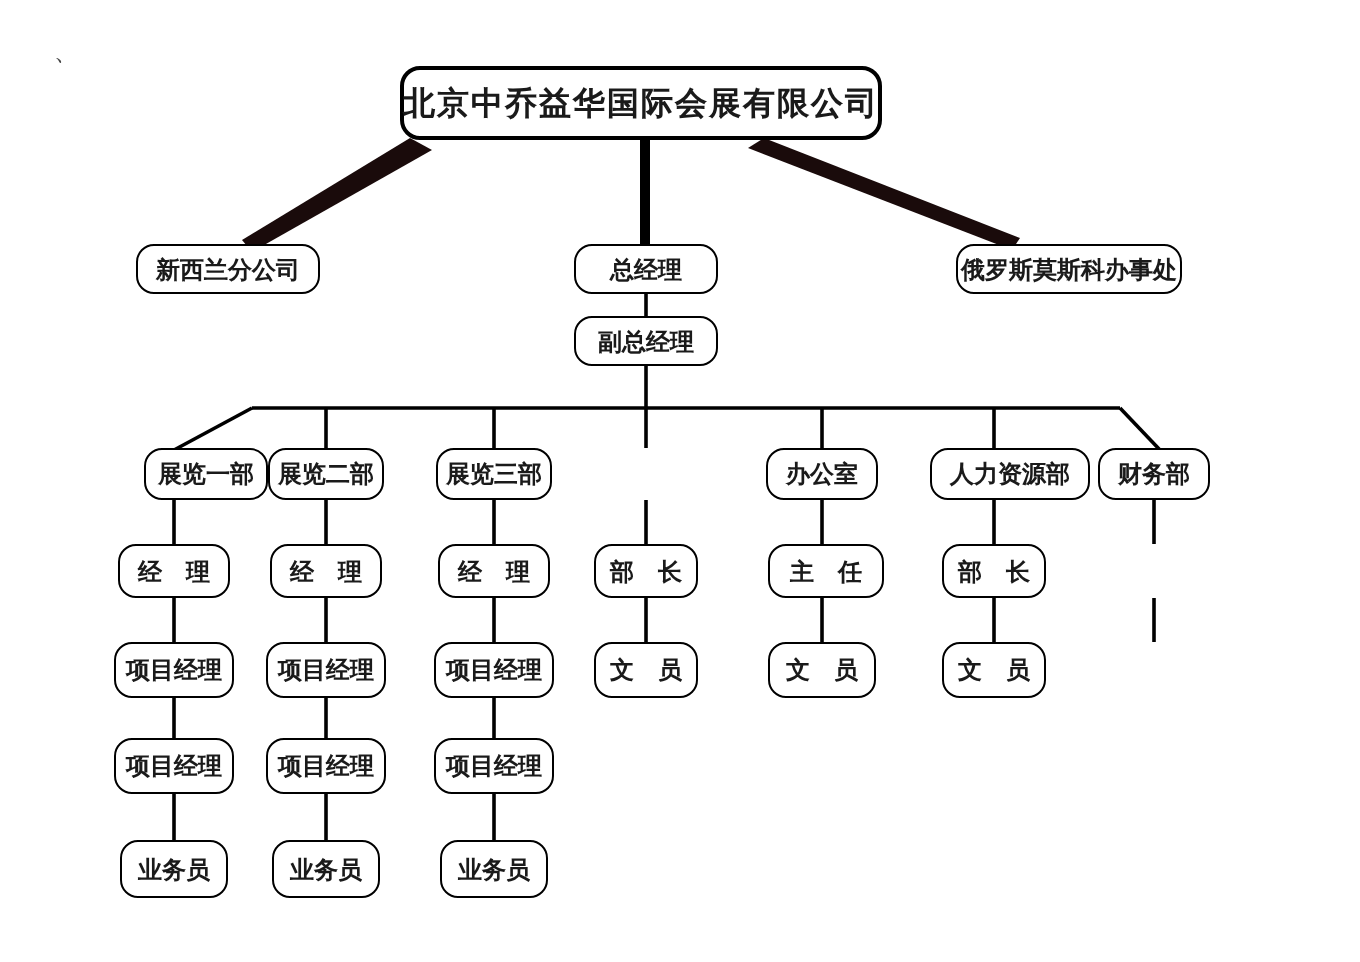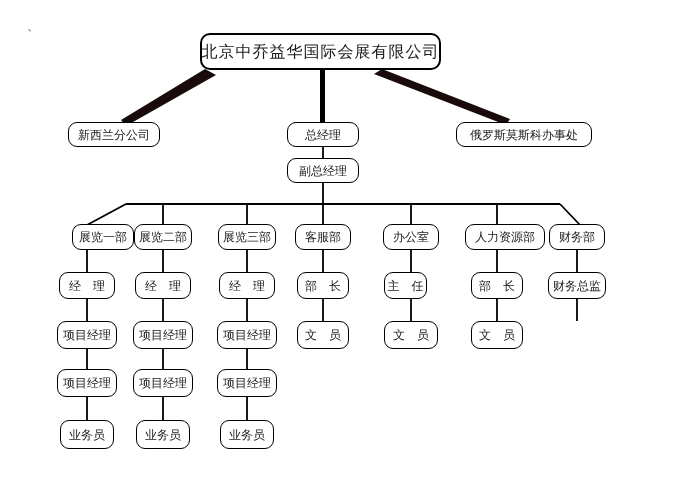--- a/index.html
+++ b/index.html
@@ -14,20 +14,21 @@
   .lines{position:absolute;left:0;top:0;width:680px;height:481px;}
   .node{
     position:absolute;
     box-sizing:border-box;
     background:#ffffff;
     border:1.6px solid #000;
     border-radius:9px;
     display:flex;align-items:center;justify-content:center;
     font-size:12px;line-height:1;
     white-space:nowrap;
+    font-weight:bold;
   }
   .node--title{
     border-width:2px;
     border-radius:10px;
     font-size:16px;
     letter-spacing:1px;
   }
   .stray{
     position:absolute;left:27px;top:18px;
     font-size:12px;color:#444;
@@ -85,39 +86,37 @@
       <line x1="87" y1="397" x2="87" y2="420"></line>
       <line x1="163" y1="397" x2="163" y2="420"></line>
       <line x1="247" y1="397" x2="247" y2="420"></line>
     </g>
   </svg>
 
   <div class="node node--title" style="left:200px;top:33px;width:241px;height:37px">北京中乔益华国际会展有限公司</div>
 
   <div class="node" style="left:68px;top:122px;width:92px;height:25px">新西兰分公司</div>
   <div class="node" style="left:287px;top:122px;width:72px;height:25px">总经理</div>
-  <div class="node" style="left:456px;top:122px;width:136px;height:25px">俄罗斯莫斯科办事处</div>
+  <div class="node" style="left:478px;top:122px;width:113px;height:25px">俄罗斯莫斯科办事处</div>
 
   <div class="node" style="left:287px;top:158px;width:72px;height:25px">副总经理</div>
 
   <div class="node" style="left:72px;top:224px;width:62px;height:26px">展览一部</div>
   <div class="node" style="left:134px;top:224px;width:58px;height:26px">展览二部</div>
   <div class="node" style="left:218px;top:224px;width:58px;height:26px">展览三部</div>
-  <div class="node" style="left:295px;top:224px;width:56px;height:26px">客服部</div>
   <div class="node" style="left:383px;top:224px;width:56px;height:26px">办公室</div>
   <div class="node" style="left:465px;top:224px;width:80px;height:26px">人力资源部</div>
   <div class="node" style="left:549px;top:224px;width:56px;height:26px">财务部</div>
 
   <div class="node" style="left:59px;top:272px;width:56px;height:27px">经　理</div>
   <div class="node" style="left:135px;top:272px;width:56px;height:27px">经　理</div>
   <div class="node" style="left:219px;top:272px;width:56px;height:27px">经　理</div>
   <div class="node" style="left:297px;top:272px;width:52px;height:27px">部　长</div>
-  <div class="node" style="left:384px;top:272px;width:43px;height:27px">主　任</div>
+  <div class="node" style="left:384px;top:272px;width:58px;height:27px">主　任</div>
   <div class="node" style="left:471px;top:272px;width:52px;height:27px">部　长</div>
-  <div class="node" style="left:548px;top:272px;width:58px;height:27px">财务总监</div>
 
   <div class="node" style="left:57px;top:321px;width:60px;height:28px">项目经理</div>
   <div class="node" style="left:133px;top:321px;width:60px;height:28px">项目经理</div>
   <div class="node" style="left:217px;top:321px;width:60px;height:28px">项目经理</div>
   <div class="node" style="left:297px;top:321px;width:52px;height:28px">文　员</div>
   <div class="node" style="left:384px;top:321px;width:54px;height:28px">文　员</div>
   <div class="node" style="left:471px;top:321px;width:52px;height:28px">文　员</div>
 
   <div class="node" style="left:57px;top:369px;width:60px;height:28px">项目经理</div>
   <div class="node" style="left:133px;top:369px;width:60px;height:28px">项目经理</div>

